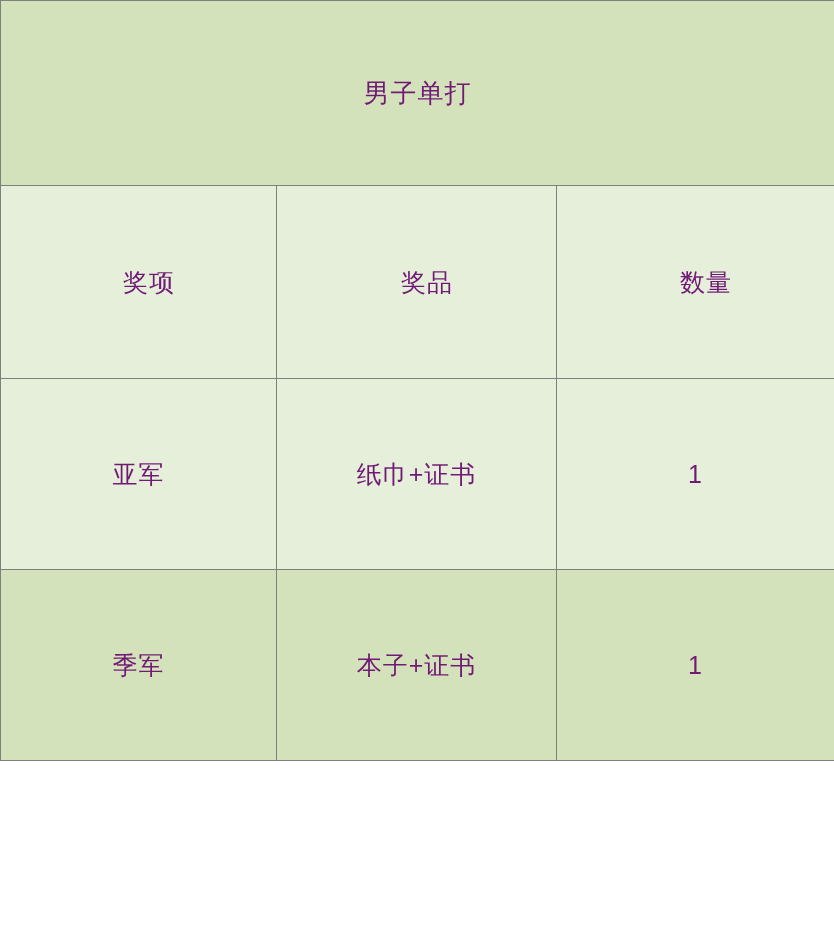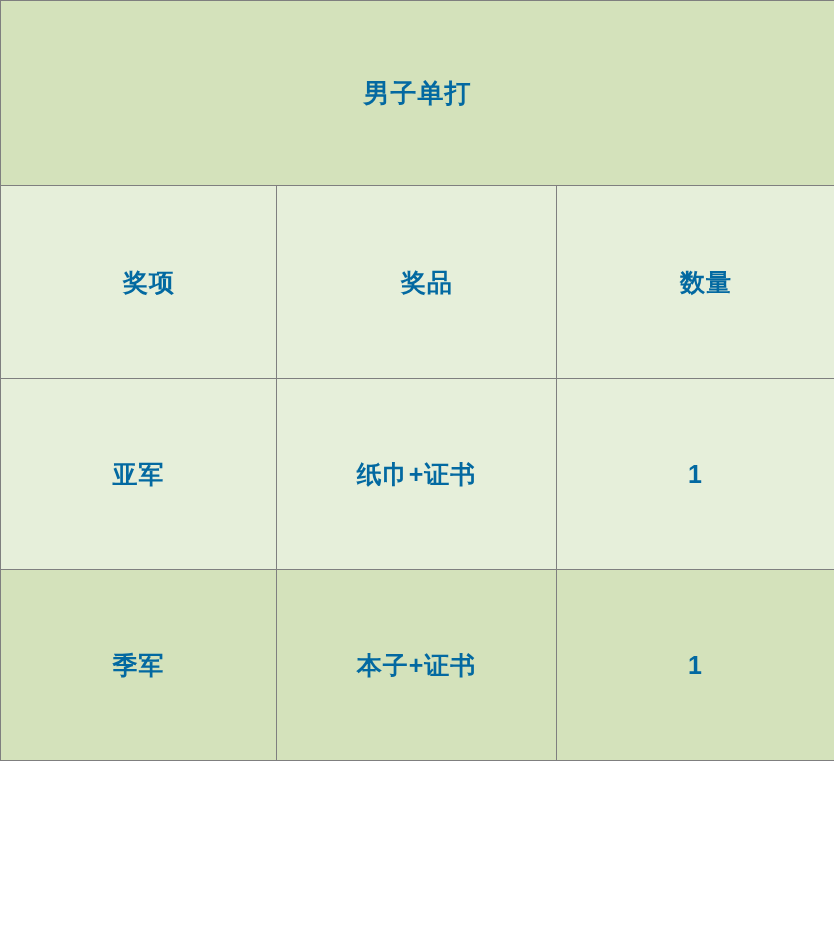--- a/index.html
+++ b/index.html
@@ -23,22 +23,22 @@
     table-layout: fixed;
     width: 834px;
     margin: 0;
     padding: 0;
   }
   table.award-table td {
     border: 1px solid #7f7f7f;
     text-align: center;
     vertical-align: middle;
     font-size: 25px;
-    font-weight: bold;
-    color: #0369a1;
+    font-weight: normal;
+    color: #701a75;
     letter-spacing: 1px;
     padding: 0;
   }
   tr.title-row td {
     height: 184px;
     background: #d4e2bb;
     font-size: 26px;
   }
   tr.header-row td {
     height: 192px;

